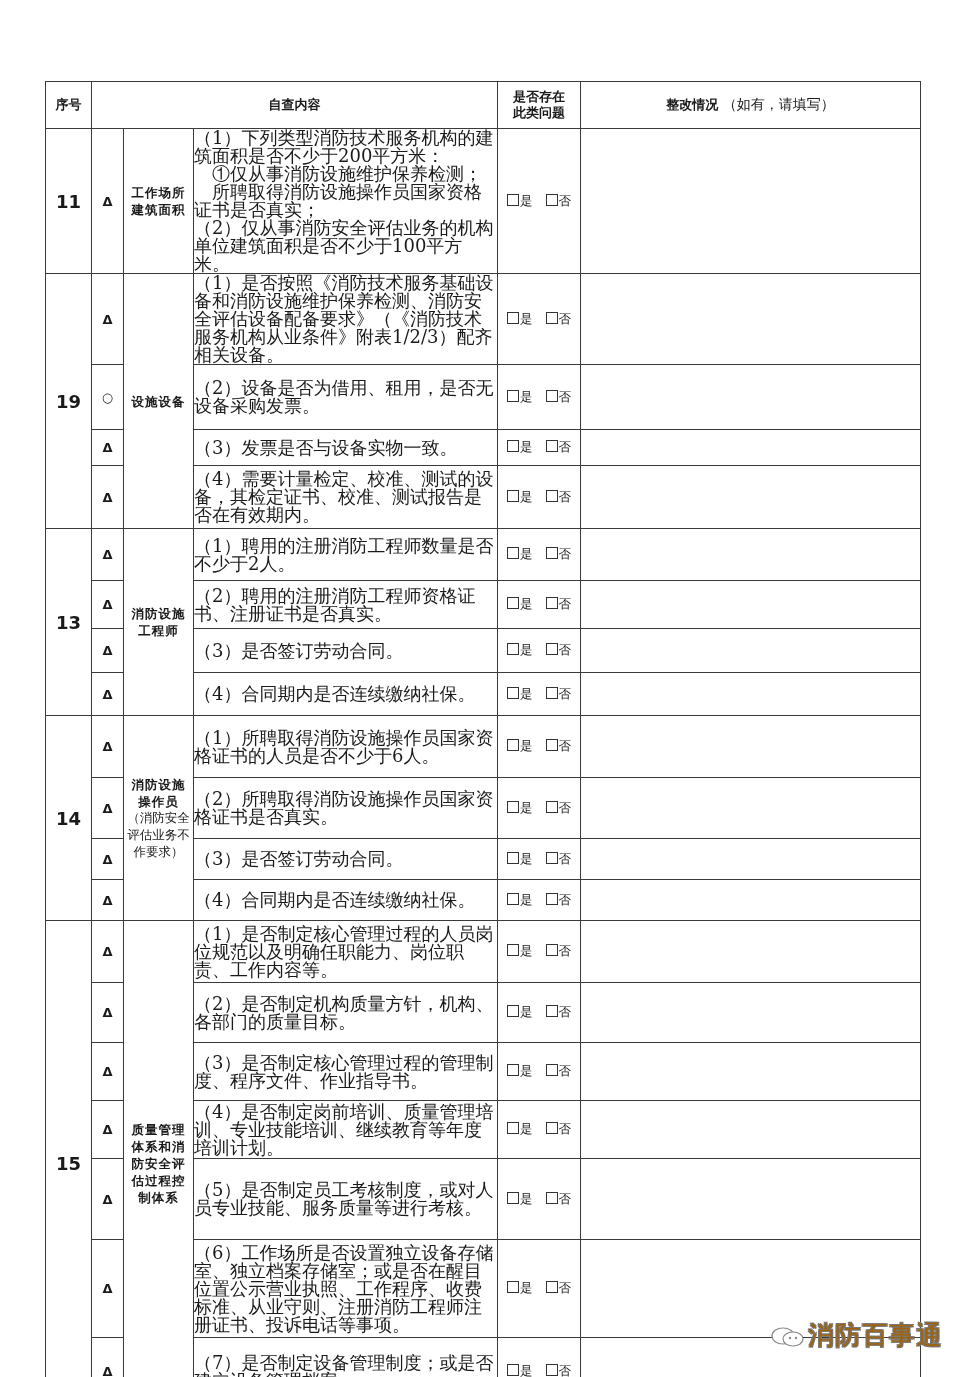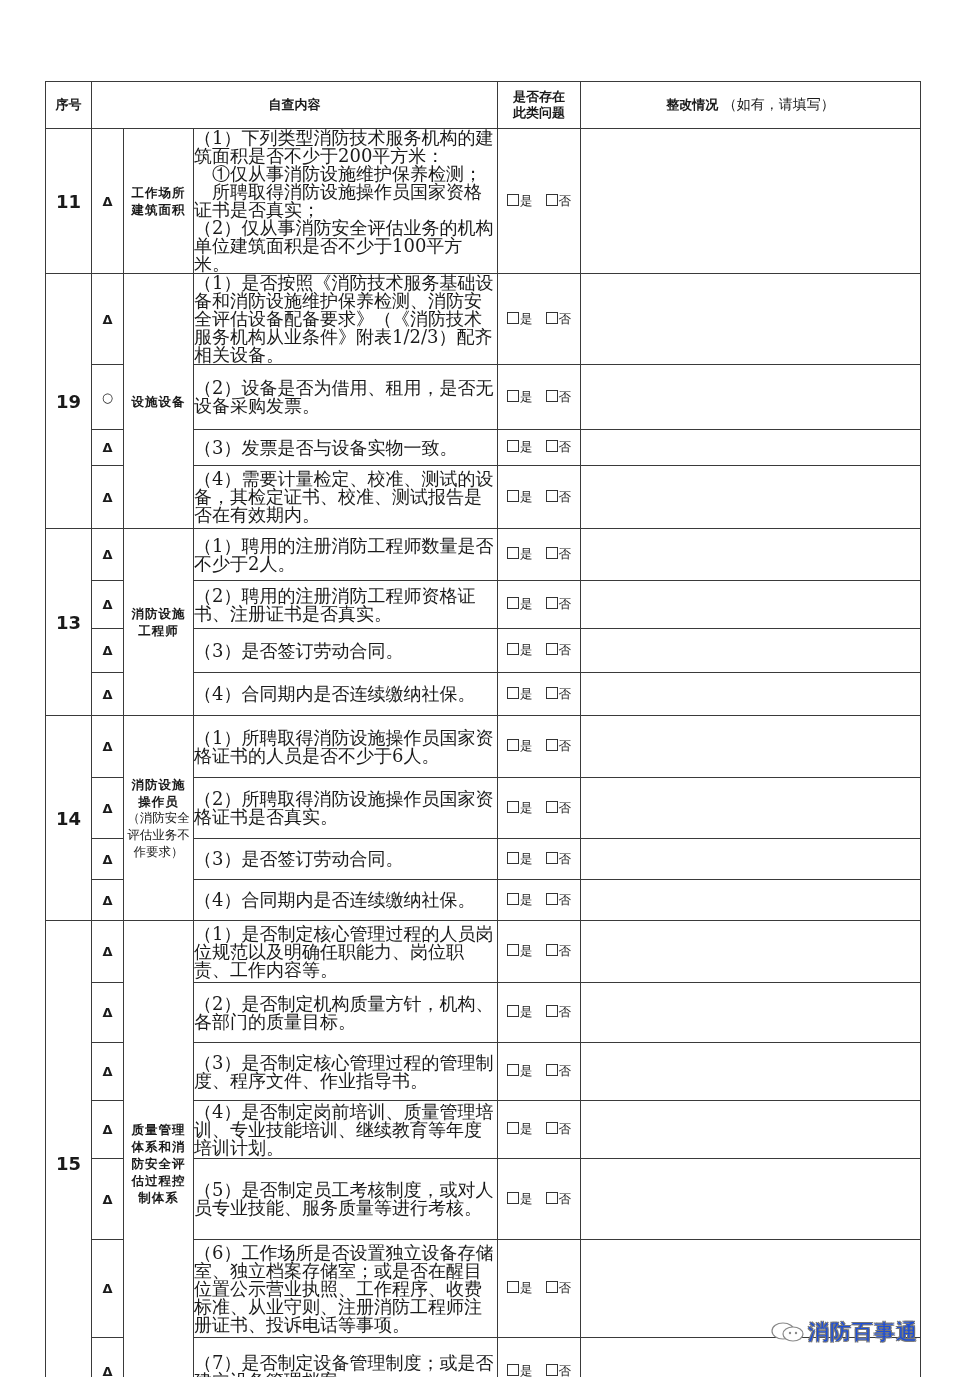--- a/index.html
+++ b/index.html
@@ -15,21 +15,21 @@
   .cat { text-align: center; font-family: "DejaVu Sans", sans-serif; font-weight: bold; font-size: 12.5px;
          letter-spacing: 1px; line-height: 17px; padding: 0 3px; }
   .cat .cat-note { font-family: Liberation Sans, sans-serif; font-weight: normal; display: block; letter-spacing: 0; }
   .content { font-size: 18px; line-height: 18px; padding: 2px 3px 2px 4px; text-align: left; }
   .answer { font-size: 12.5px; white-space: nowrap; padding-left: 5px; text-align: center; }
   .answer .opt { display: inline-block; }
   .answer .opt + .opt { margin-left: 13px; }
   .box { display: inline-block; width: 10px; height: 10px; border: 1px solid #333; vertical-align: -1px; margin-right: 1px; }
   .remedy { }
   .watermark { position: absolute; left: 770px; top: 1318px; font-family: "DejaVu Sans", sans-serif;
-               font-size: 21px; color: #1d4ed8; letter-spacing: 1px;
+               font-size: 26px; color: #a16207; letter-spacing: 1px;
                text-shadow: -1px -1px 0 #777, 1px -1px 0 #777, -1px 1px 0 #777, 1px 1px 0 #777; }
   .watermark .wm-icon { display: inline-block; width: 36px; height: 22px; vertical-align: -4px; margin-right: 2px; }
 </style>
 </head>
 <body>
 
 <table class="sheet">
   <colgroup>
     <col style="width:46px">
       <col style="width:32px">

